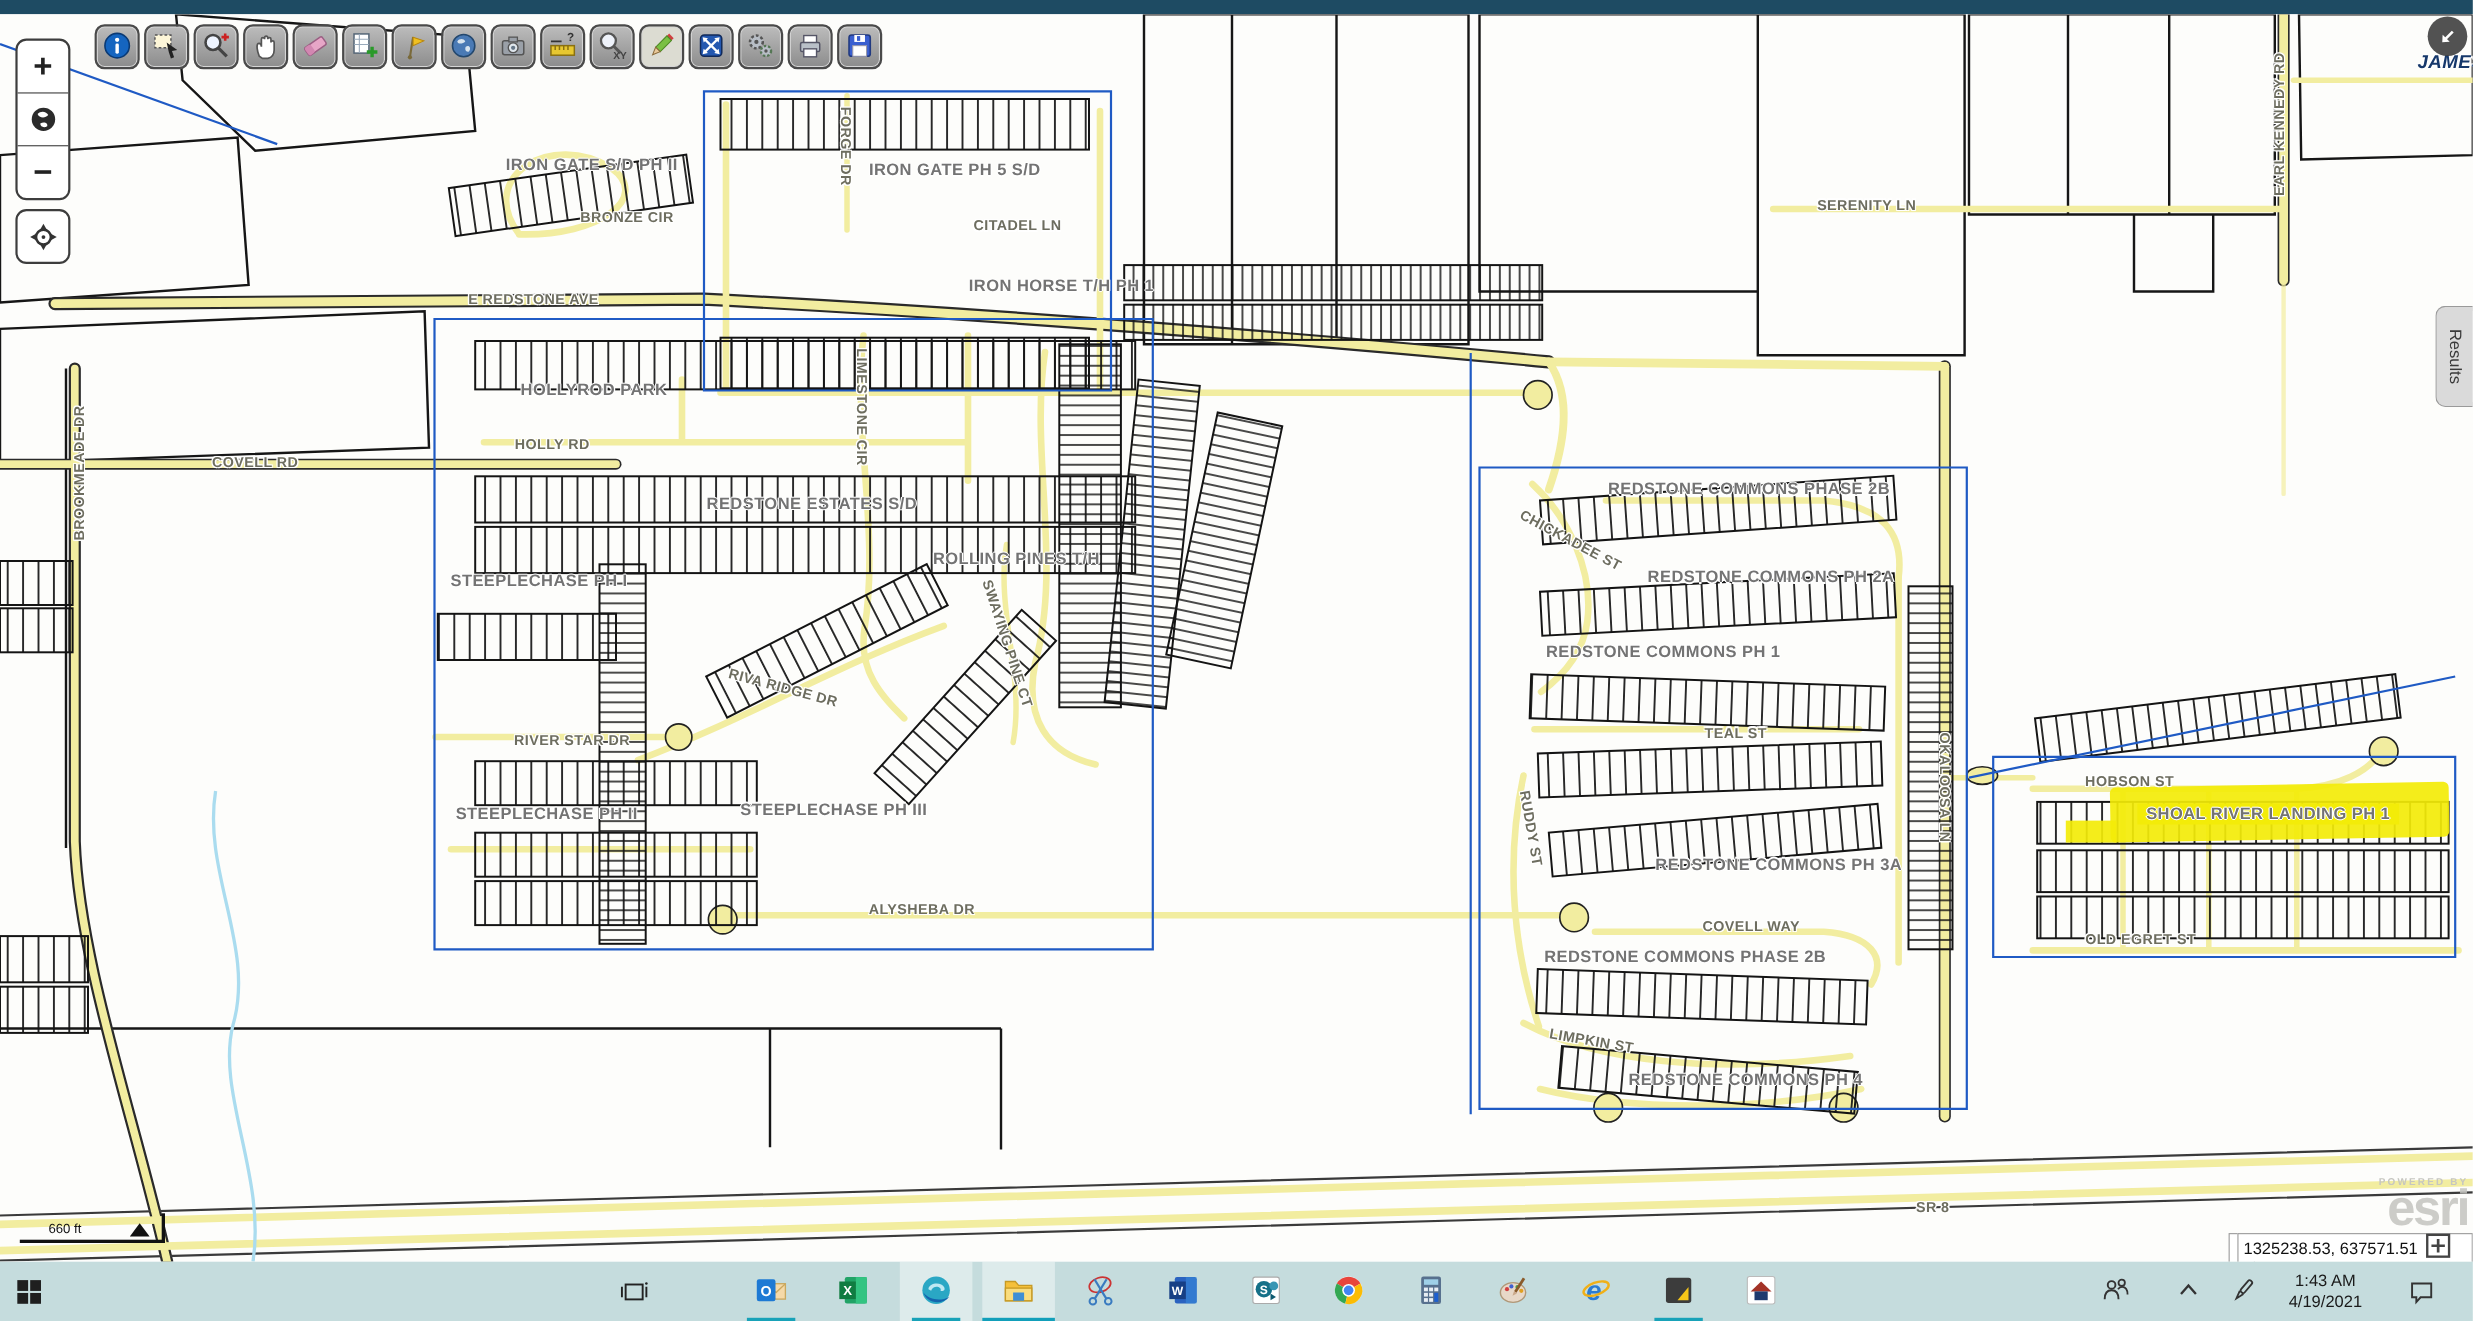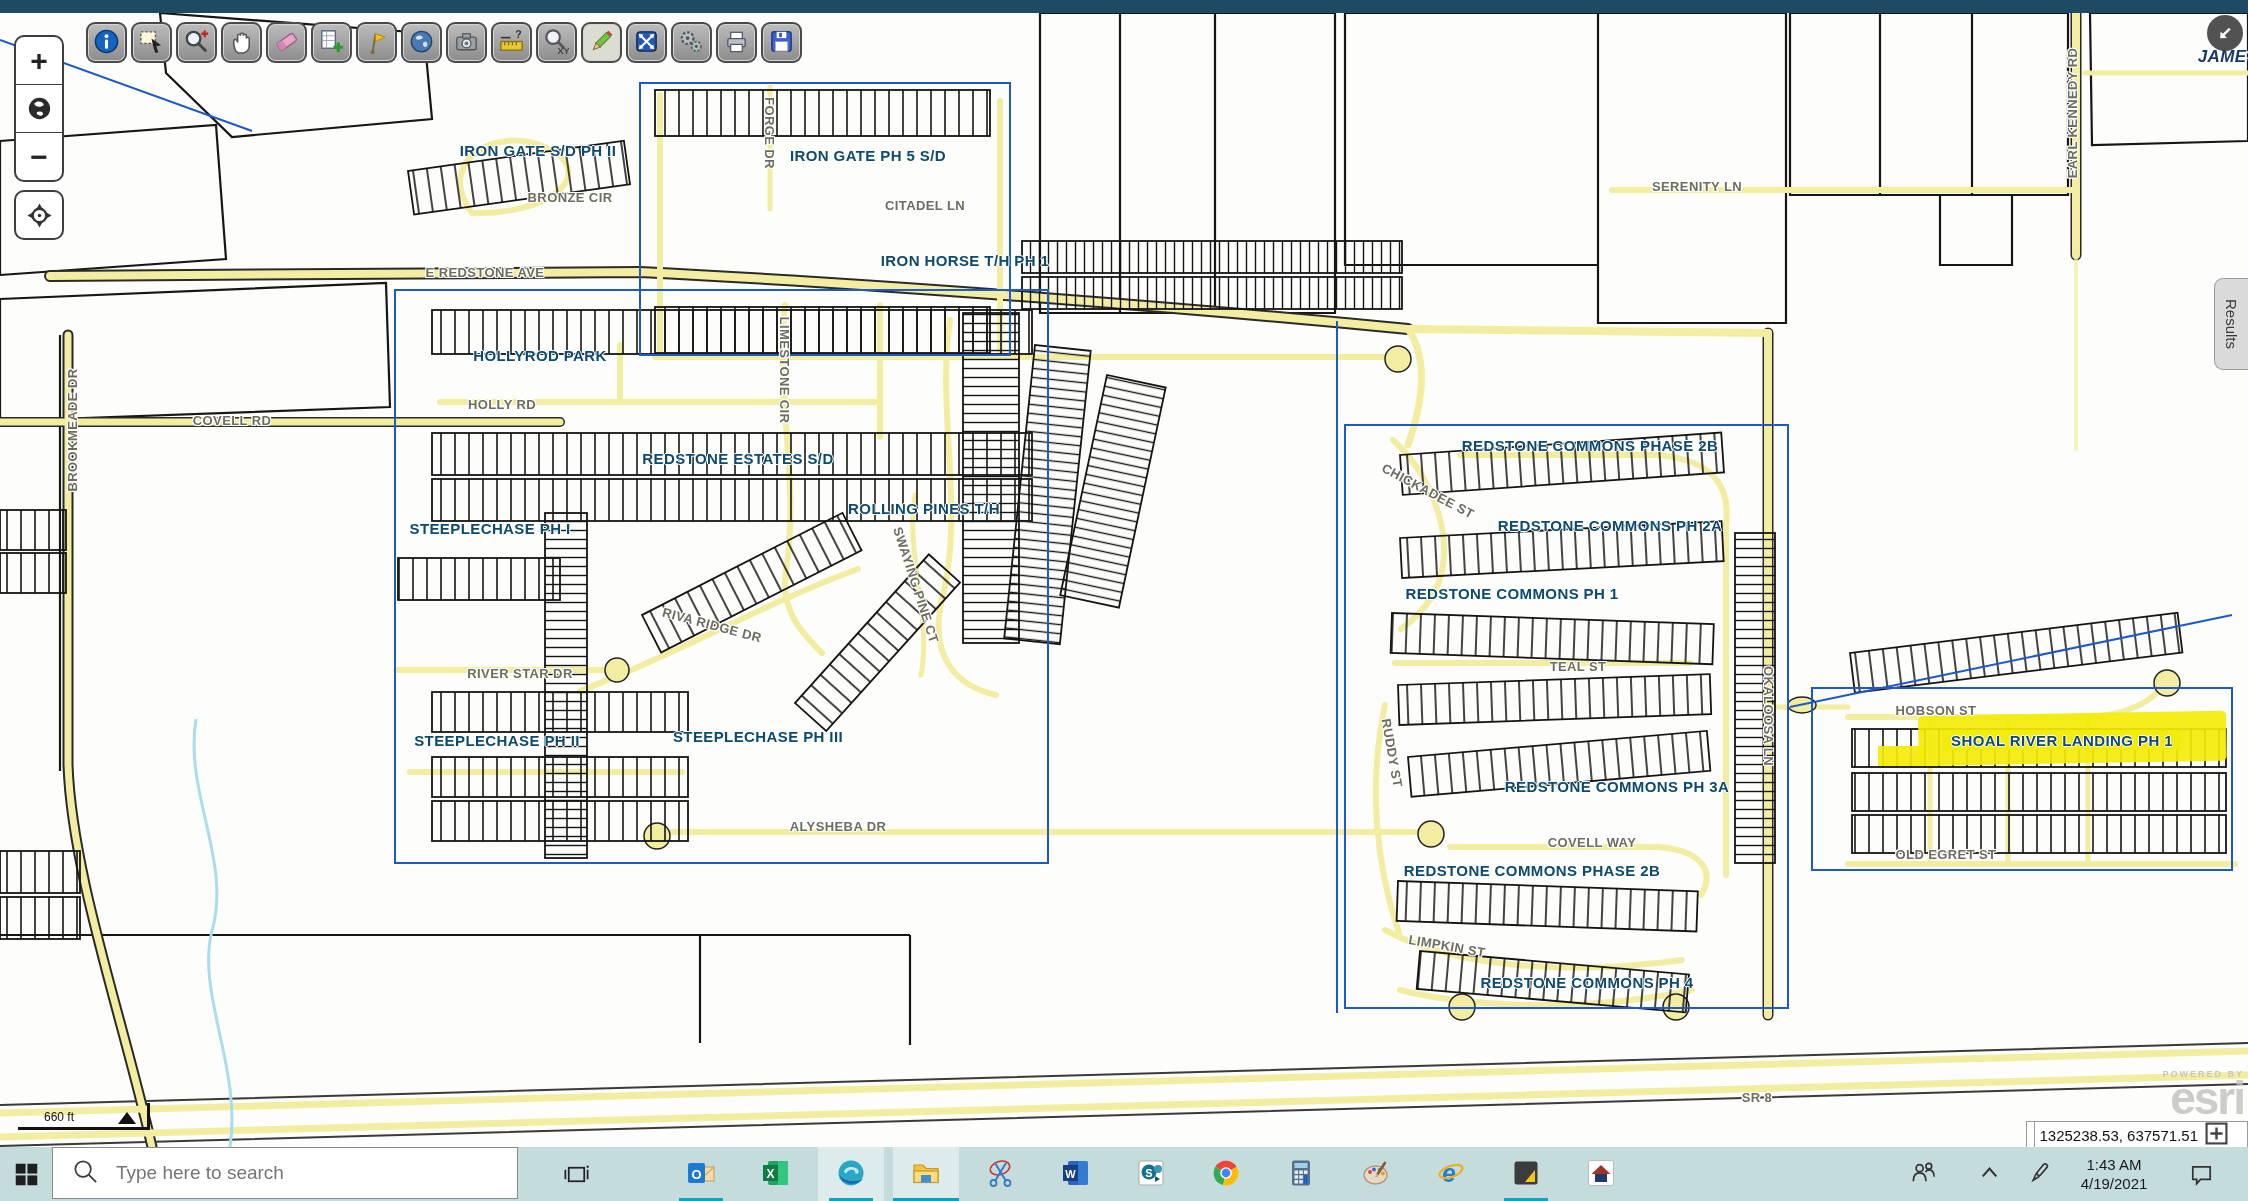--- a/index.html
+++ b/index.html
@@ -4,21 +4,21 @@
 <style>
   html,body{margin:0;padding:0;}
   body{width:2248px;height:1201px;position:relative;overflow:hidden;
        font-family:"Liberation Sans",sans-serif;background:#fff;}
   
   #topbar{position:absolute;left:0;top:0;width:2248px;height:13px;background:#1e4b63;}
   
   #map{position:absolute;left:0;top:13px;width:2248px;height:1134px;background:#fdfdfb;overflow:hidden;}
   #map svg.base{position:absolute;left:0;top:0;}
   .map-label{position:absolute;white-space:nowrap;font-weight:bold;letter-spacing:.4px;z-index:5;}
-  .map-label.sub{color:#0c4a6e;font-size:15px;
+  .map-label.sub{color:#737373;font-size:15px;
     text-shadow:1px 0 0 #fff,-1px 0 0 #fff,0 1px 0 #fff,0 -1px 0 #fff;}
   .map-label.street{color:#6d6d5f;font-size:13px;
     text-shadow:1px 1px 0 #fff,-1px -1px 0 #fff,1px -1px 0 #fff,-1px 1px 0 #fff,0 0 2px #fff;}
   .map-label.major{color:#16386b;font-size:17px;font-style:italic;
     text-shadow:1px 1px 0 #fff,-1px -1px 0 #fff;}
   .map-label.hl{background:#f3ec08;padding:1px 8px;}
   
   #zoomctl{position:absolute;left:14px;top:22px;width:46px;background:#fff;border:2px solid #3d3d3d;border-radius:10px;z-index:10;}
   .zcell{width:46px;height:47px;display:flex;align-items:center;justify-content:center;
          font-size:30px;font-weight:bold;color:#222;border-bottom:1.5px solid #3d3d3d;}
@@ -436,27 +436,20 @@
 
 <div id="taskbar">
   <button id="startbtn">
       <svg viewBox="0 0 31 31" width="29" height="29">
         <rect x="4" y="4" width="10.5" height="10.5" fill="#1f1f1f"></rect>
         <rect x="16.5" y="4" width="10.5" height="10.5" fill="#1f1f1f"></rect>
         <rect x="4" y="16.5" width="10.5" height="10.5" fill="#1f1f1f"></rect>
         <rect x="16.5" y="16.5" width="10.5" height="10.5" fill="#1f1f1f"></rect>
       </svg>
     </button>
-  <div id="searchbox">
-    <span><svg viewBox="0 0 30 30" width="29" height="29">
-          <circle cx="12.5" cy="12.5" r="8" fill="none" stroke="#3a3a3a" stroke-width="1.8"></circle>
-          <line x1="18.5" y1="18.5" x2="26" y2="26" stroke="#3a3a3a" stroke-width="1.8"></line>
-        </svg></span>
-    <input type="text" placeholder="Type here to search" style="">
-  </div>
   <button id="taskview">
       <svg viewBox="0 0 30 30" width="29" height="29">
         <rect x="7" y="8" width="16" height="14" fill="none" stroke="#222" stroke-width="1.8"></rect>
         <path d="M3.5,10 V20 M26.5,10 V20" stroke="#222" stroke-width="1.8"></path>
         <circle cx="26.5" cy="7" r="1.2" fill="#222"></circle>
       </svg>
     </button>
   <div id="apps">
       <button class="appslot" style="left: 668px;">
         <span><svg viewBox="0 0 32 32" width="29" height="29">

